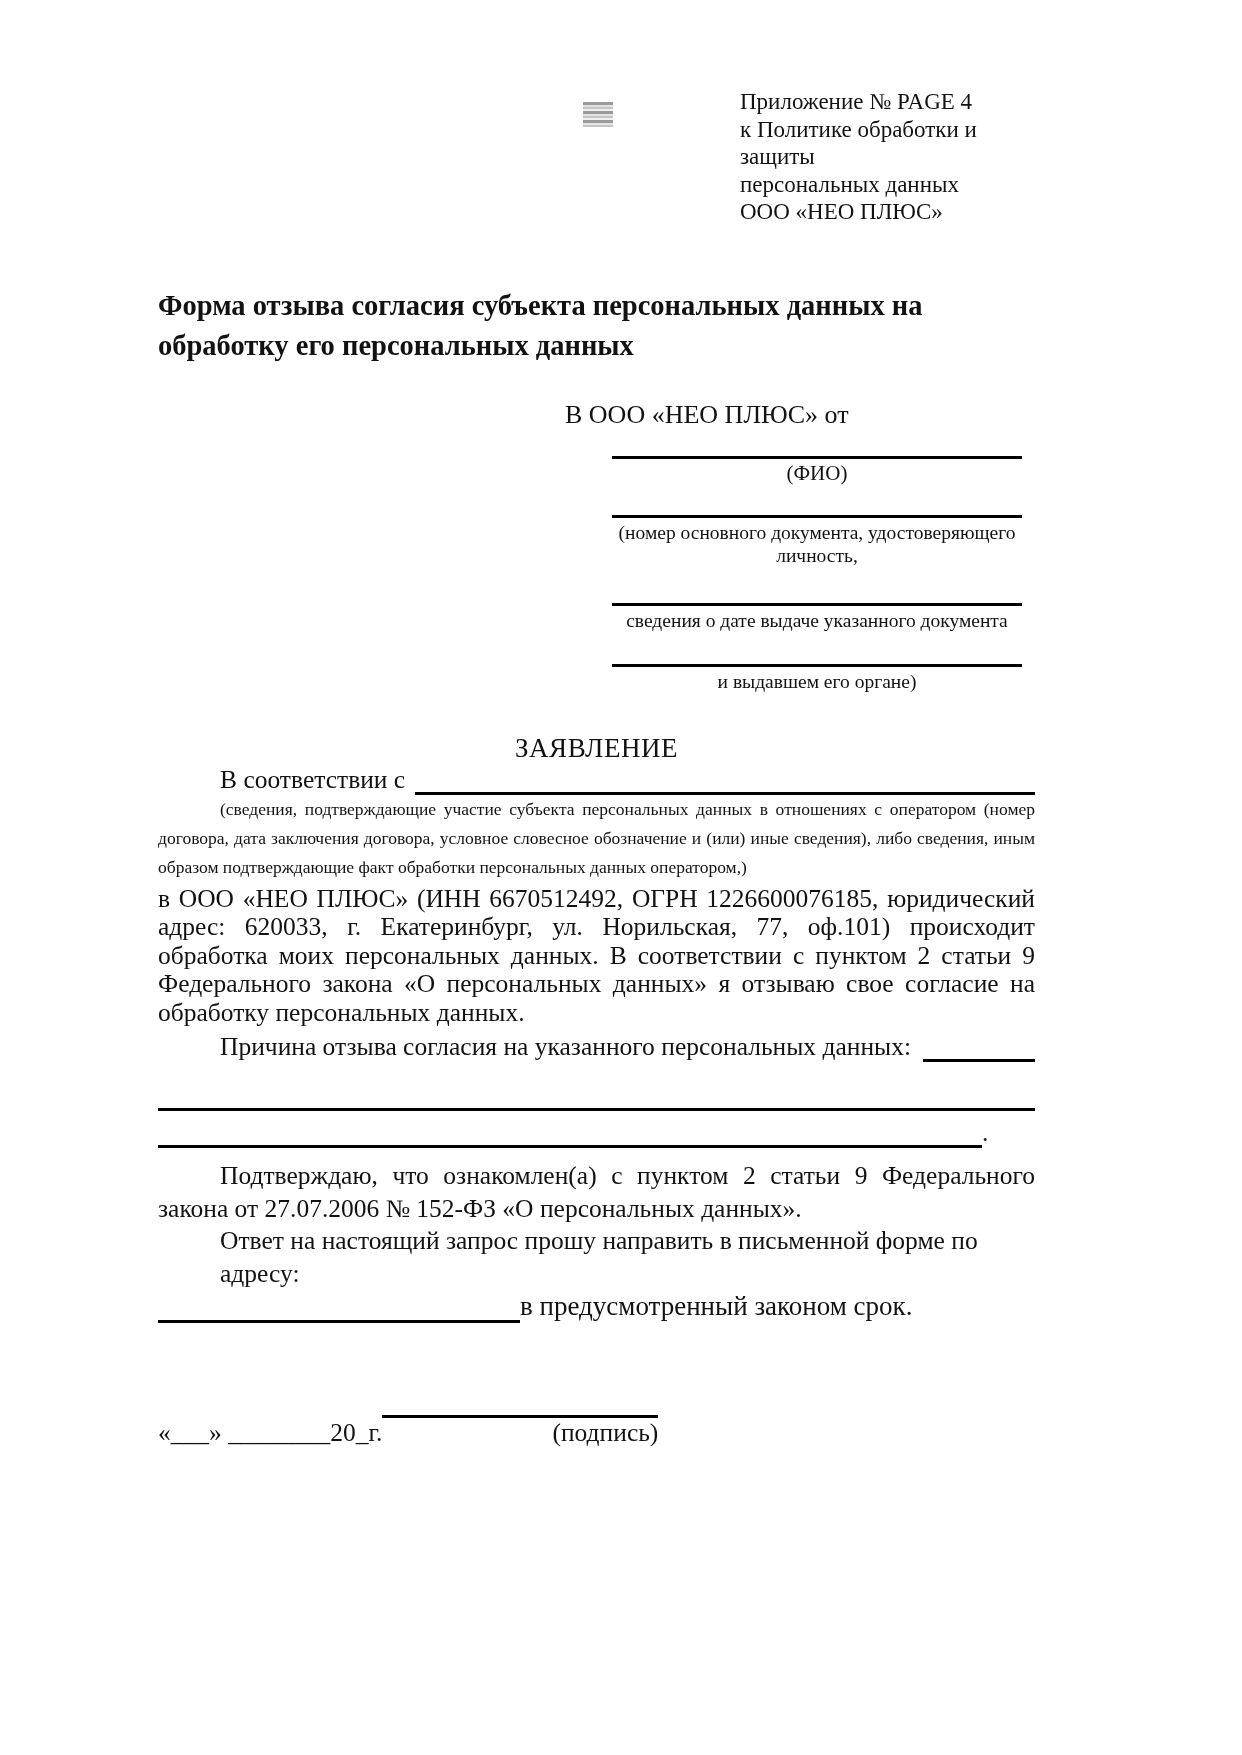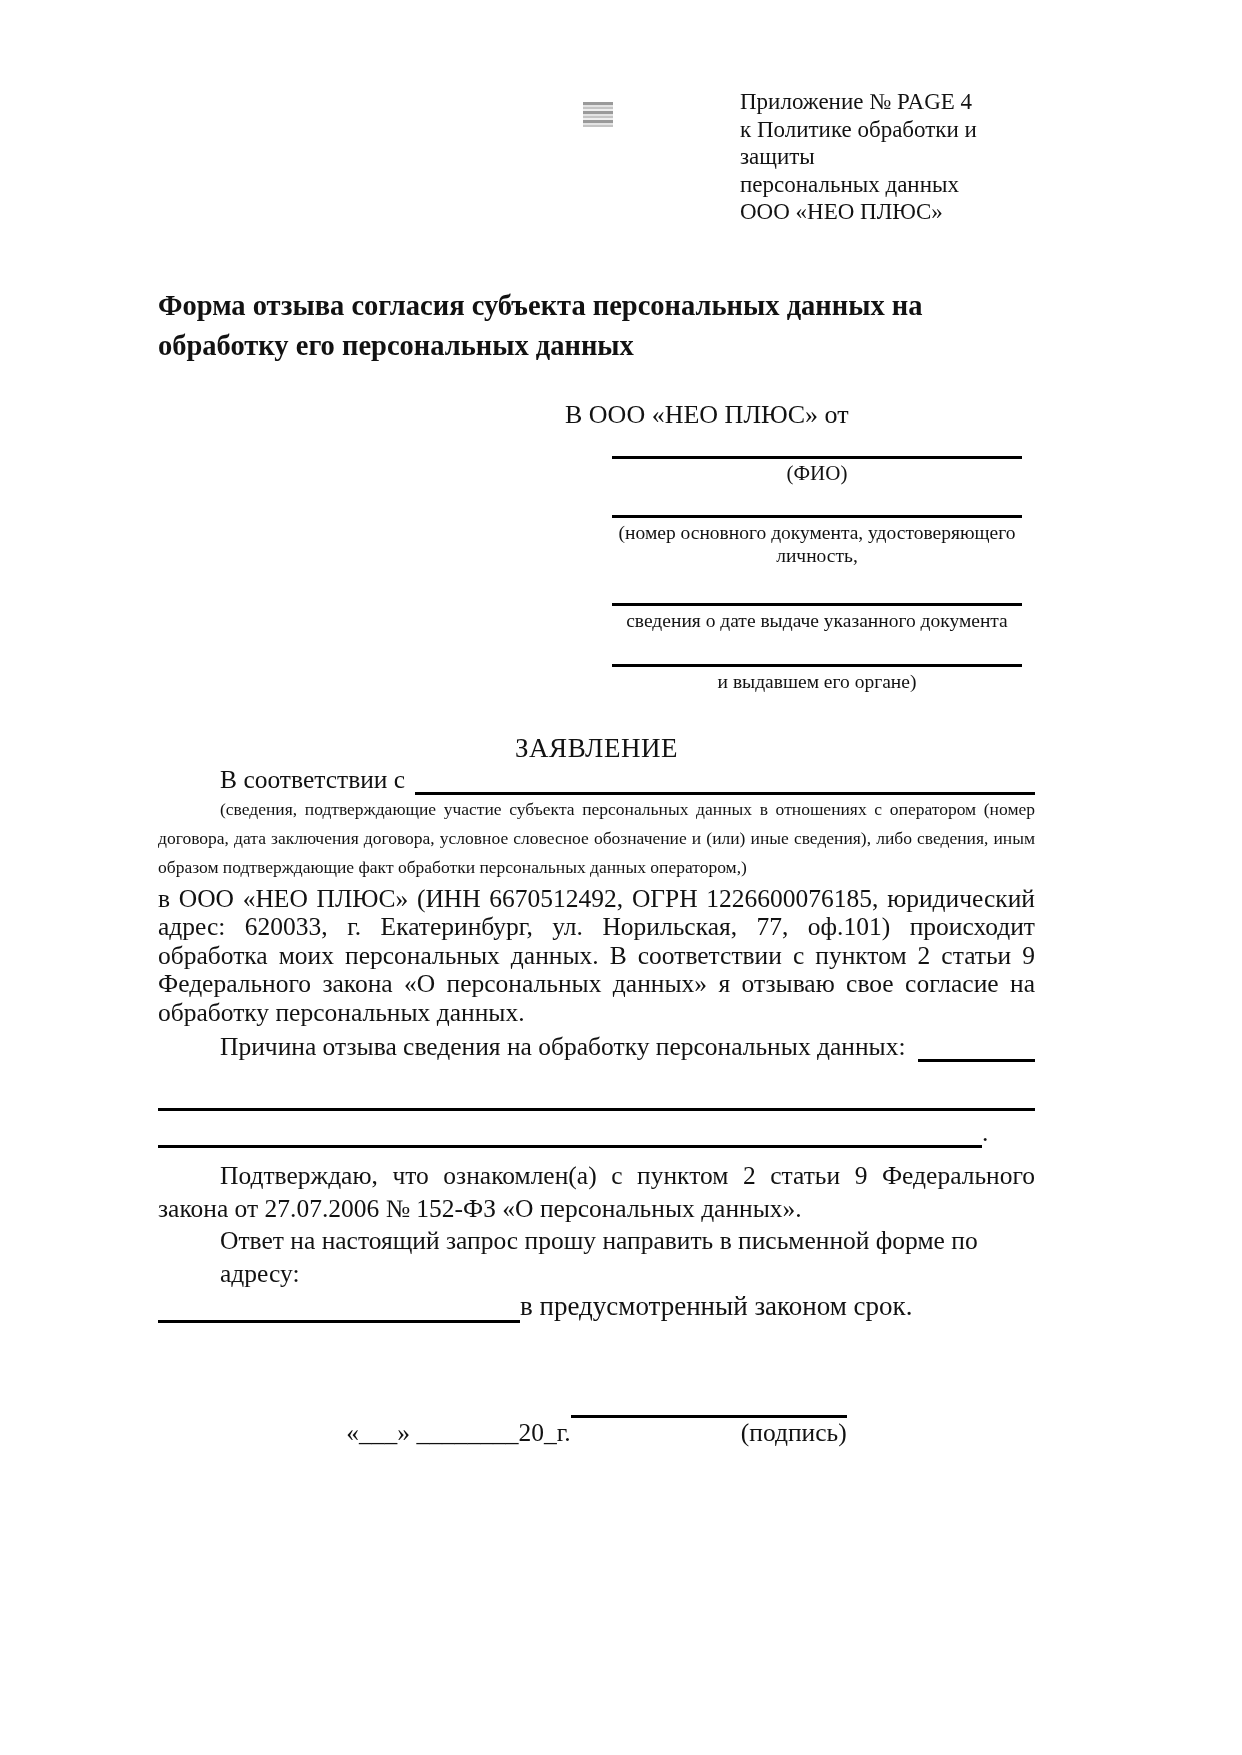--- a/index.html
+++ b/index.html
@@ -48,21 +48,21 @@
   .blankline{border-bottom:3px solid #000;height:32px;}
   .blank-wrap{margin-top:14px;}
   .blank2{display:flex;align-items:flex-end;margin-top:2px;font-size:25.5px;}
   .blank2 .l{width:824px;border-bottom:3px solid #000;height:32px;}
   .confirm{font-size:25.5px;line-height:32.5px;text-align:justify;text-indent:62px;margin-top:12px;}
   .reply1{font-size:25.5px;line-height:32.5px;padding-left:62px;margin-top:0;}
   .reply2{display:flex;align-items:flex-end;font-size:27px;line-height:32.5px;}
   .reply2 .l{width:362px;border-bottom:3px solid #000;height:1.05em;}
 
   
-  .footer{display:flex;justify-content:center;align-items:flex-end;margin-top:66px;font-size:25.5px;}
+  .footer{display:flex;justify-content:flex-start;align-items:flex-end;margin-top:66px;font-size:25.5px;}
   .sig{display:flex;align-items:flex-end;flex-direction:column;}
   .sig .l{width:276px;border-bottom:3px solid #000;height:1.05em;}
 </style>
 </head>
 <body>
 
 <div class="page">
   <div class="content">
 
     <div class="hdr">
@@ -105,21 +105,21 @@
       <span>В соответствии с</span>
       <span style="width:10px"></span>
       <div class="grow"></div>
     </div>
 
     <div class="fineprint">(сведения, подтверждающие участие субъекта персональных данных в отношениях с оператором (номер договора, дата заключения договора, условное словесное обозначение и (или) иные сведения), либо сведения, иным образом подтверждающие факт обработки персональных данных оператором,)</div>
 
     <div class="bodypar">в ООО «НЕО ПЛЮС» (ИНН 6670512492, ОГРН 1226600076185, юридический адрес: 620033, г. Екатеринбург, ул. Норильская, 77, оф.101) происходит обработка моих персональных данных. В соответствии с пунктом 2 статьи 9 Федерального закона «О персональных данных» я отзываю свое согласие на обработку персональных данных.</div>
 
     <div class="reason row-flex">
-      <span>Причина отзыва сведения на обработку персональных данных:</span>
+      <span>Причина отзыва согласия на указанного персональных данных:</span>
       <span style="width:12px"></span>
       <div class="grow"></div>
     </div>
 
     <div class="blank-wrap">
       <div class="blankline"></div>
       <div class="blank2">
         <div class="l"></div>
         <span>.</span>
       </div>

